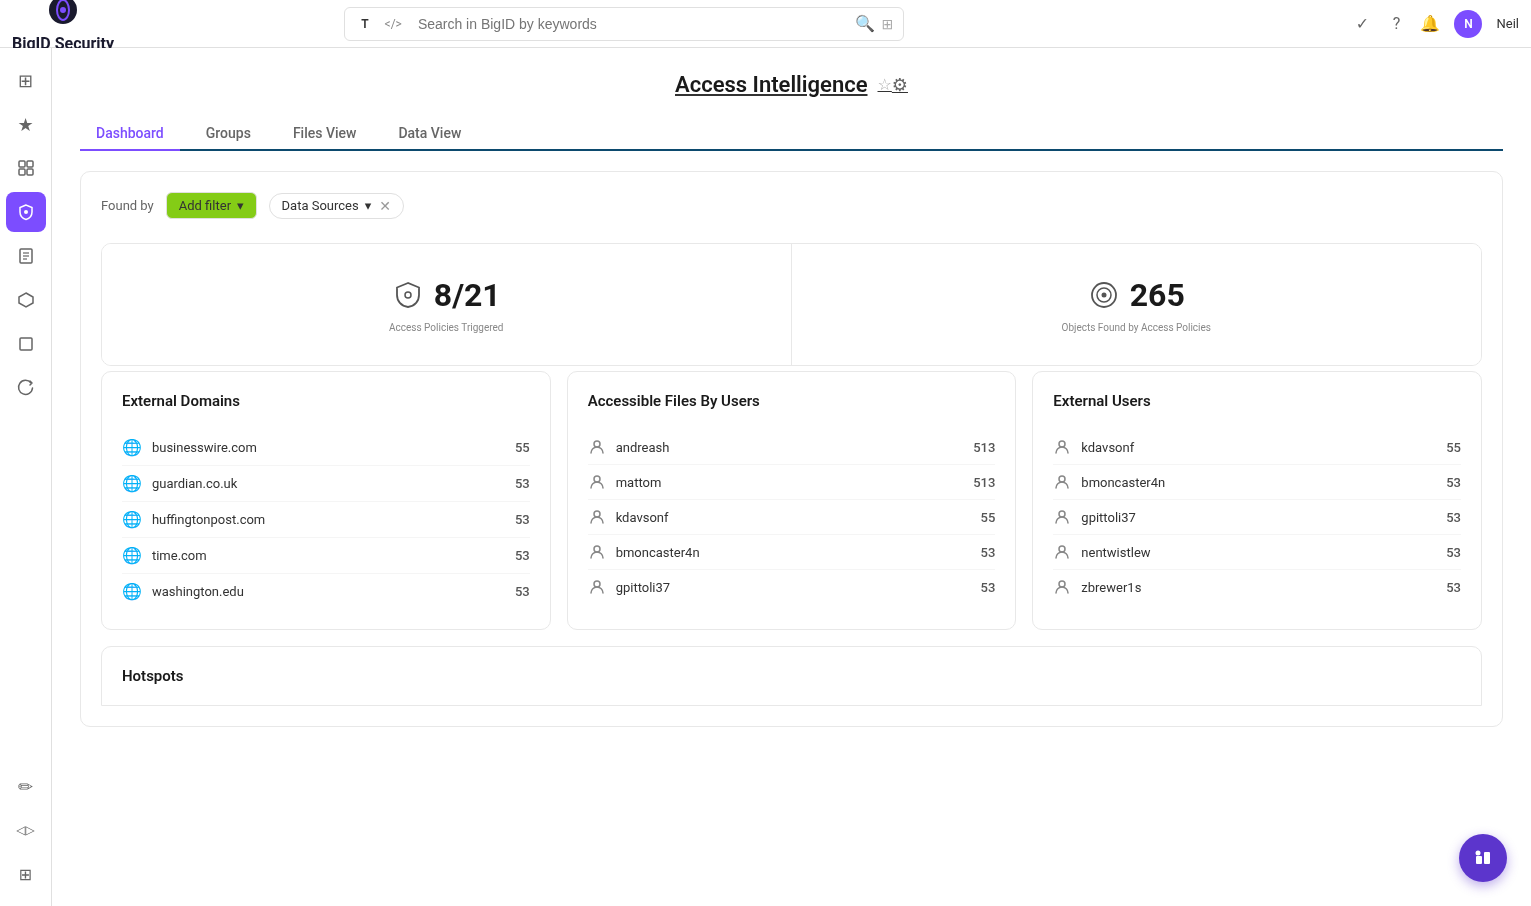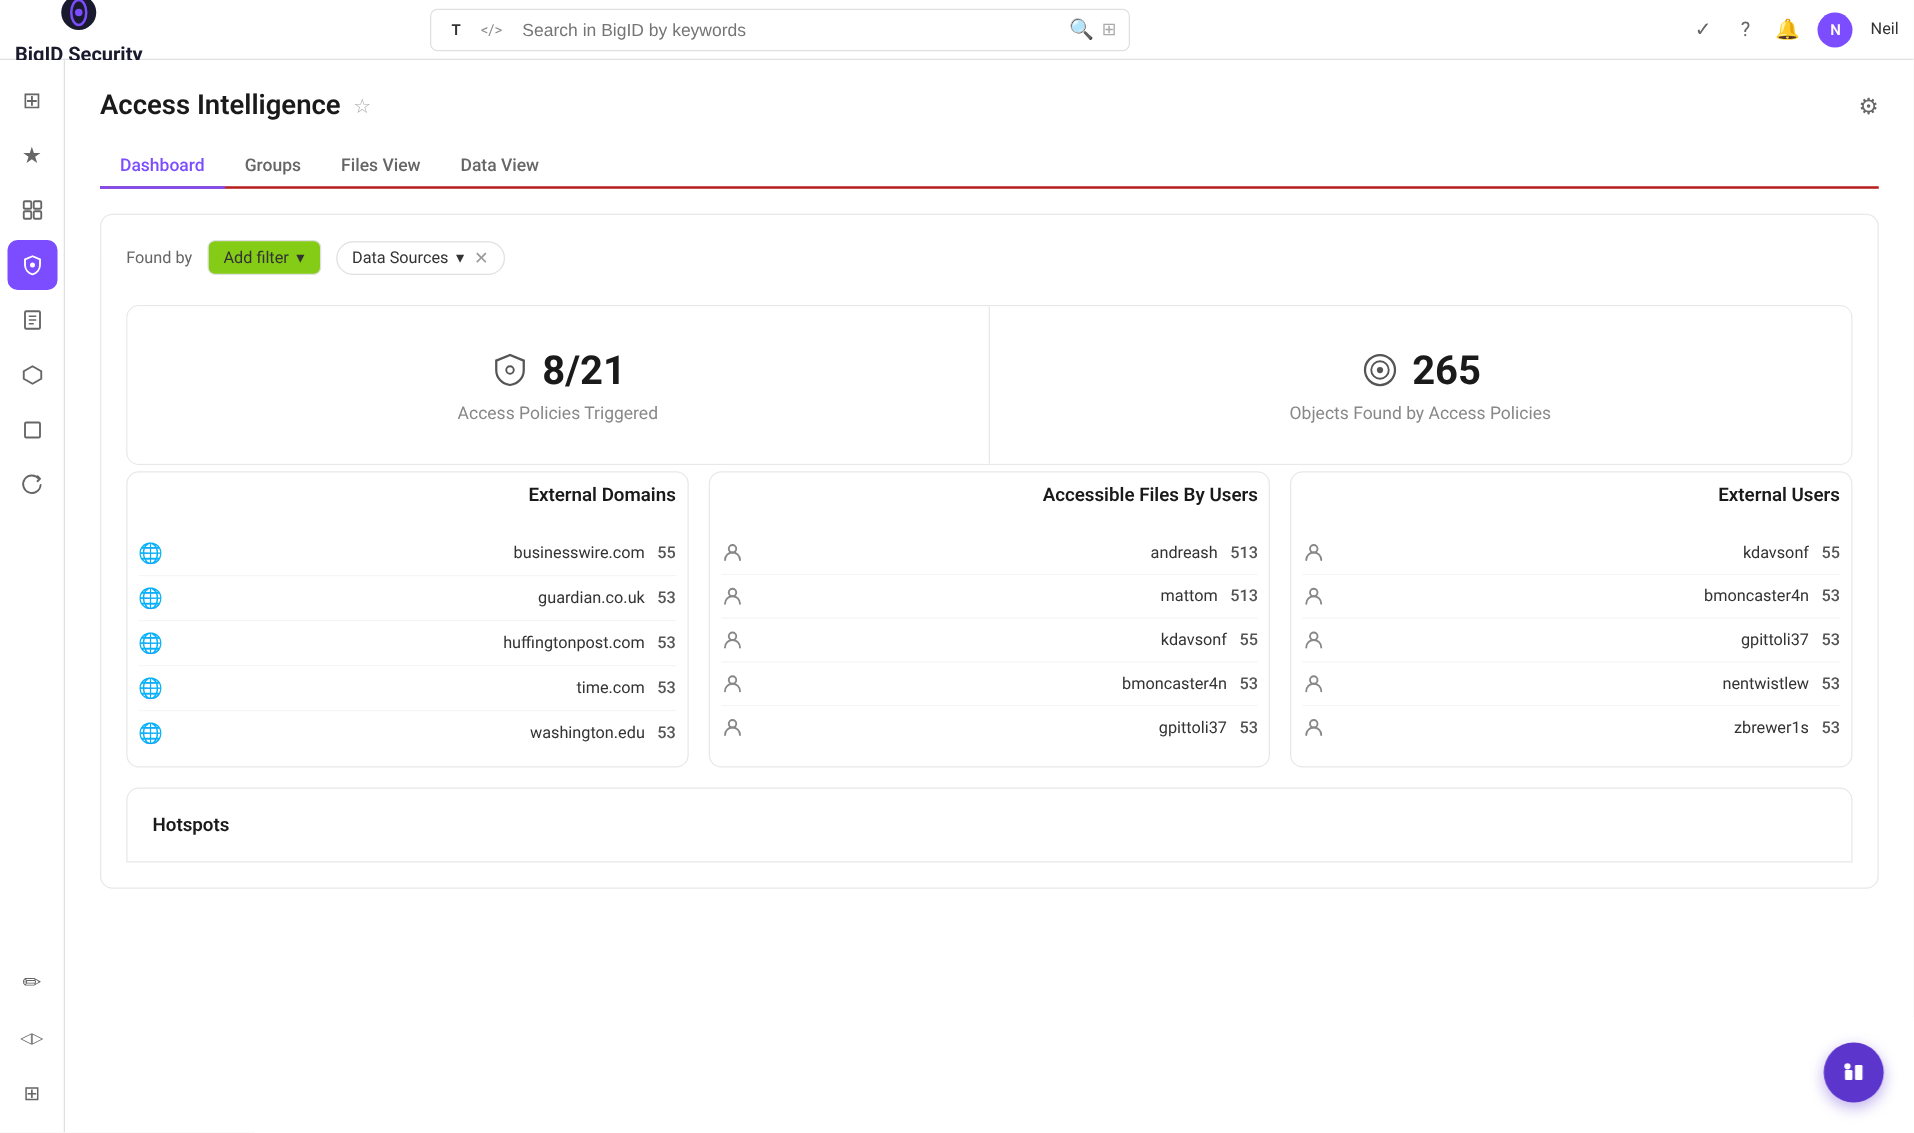--- a/index.html
+++ b/index.html
@@ -37,27 +37,27 @@
       display: flex; align-items: center; justify-content: center;
       cursor: pointer; color: #666; font-size: 18px;
     }
     .sidebar-item.active { background: #7c4dff; color: #fff; }
     .sidebar-bottom { margin-top: auto; display: flex; flex-direction: column; align-items: center; gap: 4px; }
 
     
     .content { flex: 1; overflow-y: auto; padding: 24px 28px; background: #fff; }
 
     
-    .page-header { display: flex; align-items: center; justify-content: space-between; margin-bottom: 20px; }
+    .page-header { display: flex; align-items: center; justify-content: center; margin-bottom: 20px; text-decoration: underline; }
     .page-title-row { display: flex; align-items: center; gap: 10px; }
     .page-title { font-size: 22px; font-weight: 600; color: #1a1a1a; }
     .star-icon { color: #aaa; cursor: pointer; font-size: 16px; }
 
     
-    .tabs { display: flex; gap: 0; border-bottom: 2px solid #b91c1c; margin-bottom: 20px; }
+    .tabs { display: flex; gap: 10px; border-bottom: 2px solid #0c4a6e; margin-bottom: 20px; }
     .tab {
       padding: 8px 16px; font-size: 14px; font-weight: 500; color: #666;
       cursor: pointer; border-bottom: 2px solid transparent; margin-bottom: -2px;
     }
     .tab.active { color: #7c4dff; border-bottom-color: #7c4dff; }
 
     
     .dashboard-panel { background: #fff; border: 1px solid #e8e8e8; border-radius: 10px; padding: 20px; }
 
     
@@ -74,25 +74,25 @@
       font-size: 13px; color: #333; cursor: pointer; background: #fff; text-align: center;
     }
     .filter-chip-close { color: #999; cursor: pointer; font-size: 14px; margin-left: 2px; }
 
     
     .stats-row { display: grid; grid-template-columns: 1fr 1fr; gap: 0; margin-bottom: 5px; border: 1px solid #e8e8e8; border-radius: 10px; overflow: hidden; }
     .stat-card { padding: 32px 20px; display: flex; flex-direction: column; align-items: center; justify-content: center; text-align: center; background: #fff; }
     .stat-card:first-child { border-right: 1px solid #e8e8e8; }
     .stat-value-row { display: flex; align-items: center; gap: 10px; margin-bottom: 8px; }
     .stat-value { font-size: 32px; font-weight: 700; color: #1a1a1a; }
-    .stat-label { font-size: 14px; color: #888; }
+    .stat-label { font-size: 10px; color: #888; }
 
     
     .cards-row { display: grid; grid-template-columns: 1fr 1fr 1fr; gap: 16px; margin-bottom: 16px; }
-    .card { background: #fff; border: 1px solid #e8e8e8; border-radius: 10px; padding: 9px; text-align: right; }
+    .card { background: #fff; border: 1px solid #e8e8e8; border-radius: 10px; padding: 20px; }
     .card-title { font-size: 15px; font-weight: 600; color: #1a1a1a; margin-bottom: 20px; }
 
     
     .list-item { display: flex; align-items: center; gap: 10px; padding: 8px 0; border-bottom: 1px solid #f5f5f5; }
     .list-item:last-child { border-bottom: none; }
     .list-item-icon { font-size: 16px; color: #888; flex-shrink: 0; }
     .list-item-name { flex: 1; font-size: 13px; color: #333; }
     .list-item-count { font-size: 13px; color: #555; font-weight: 500; }
 
     

